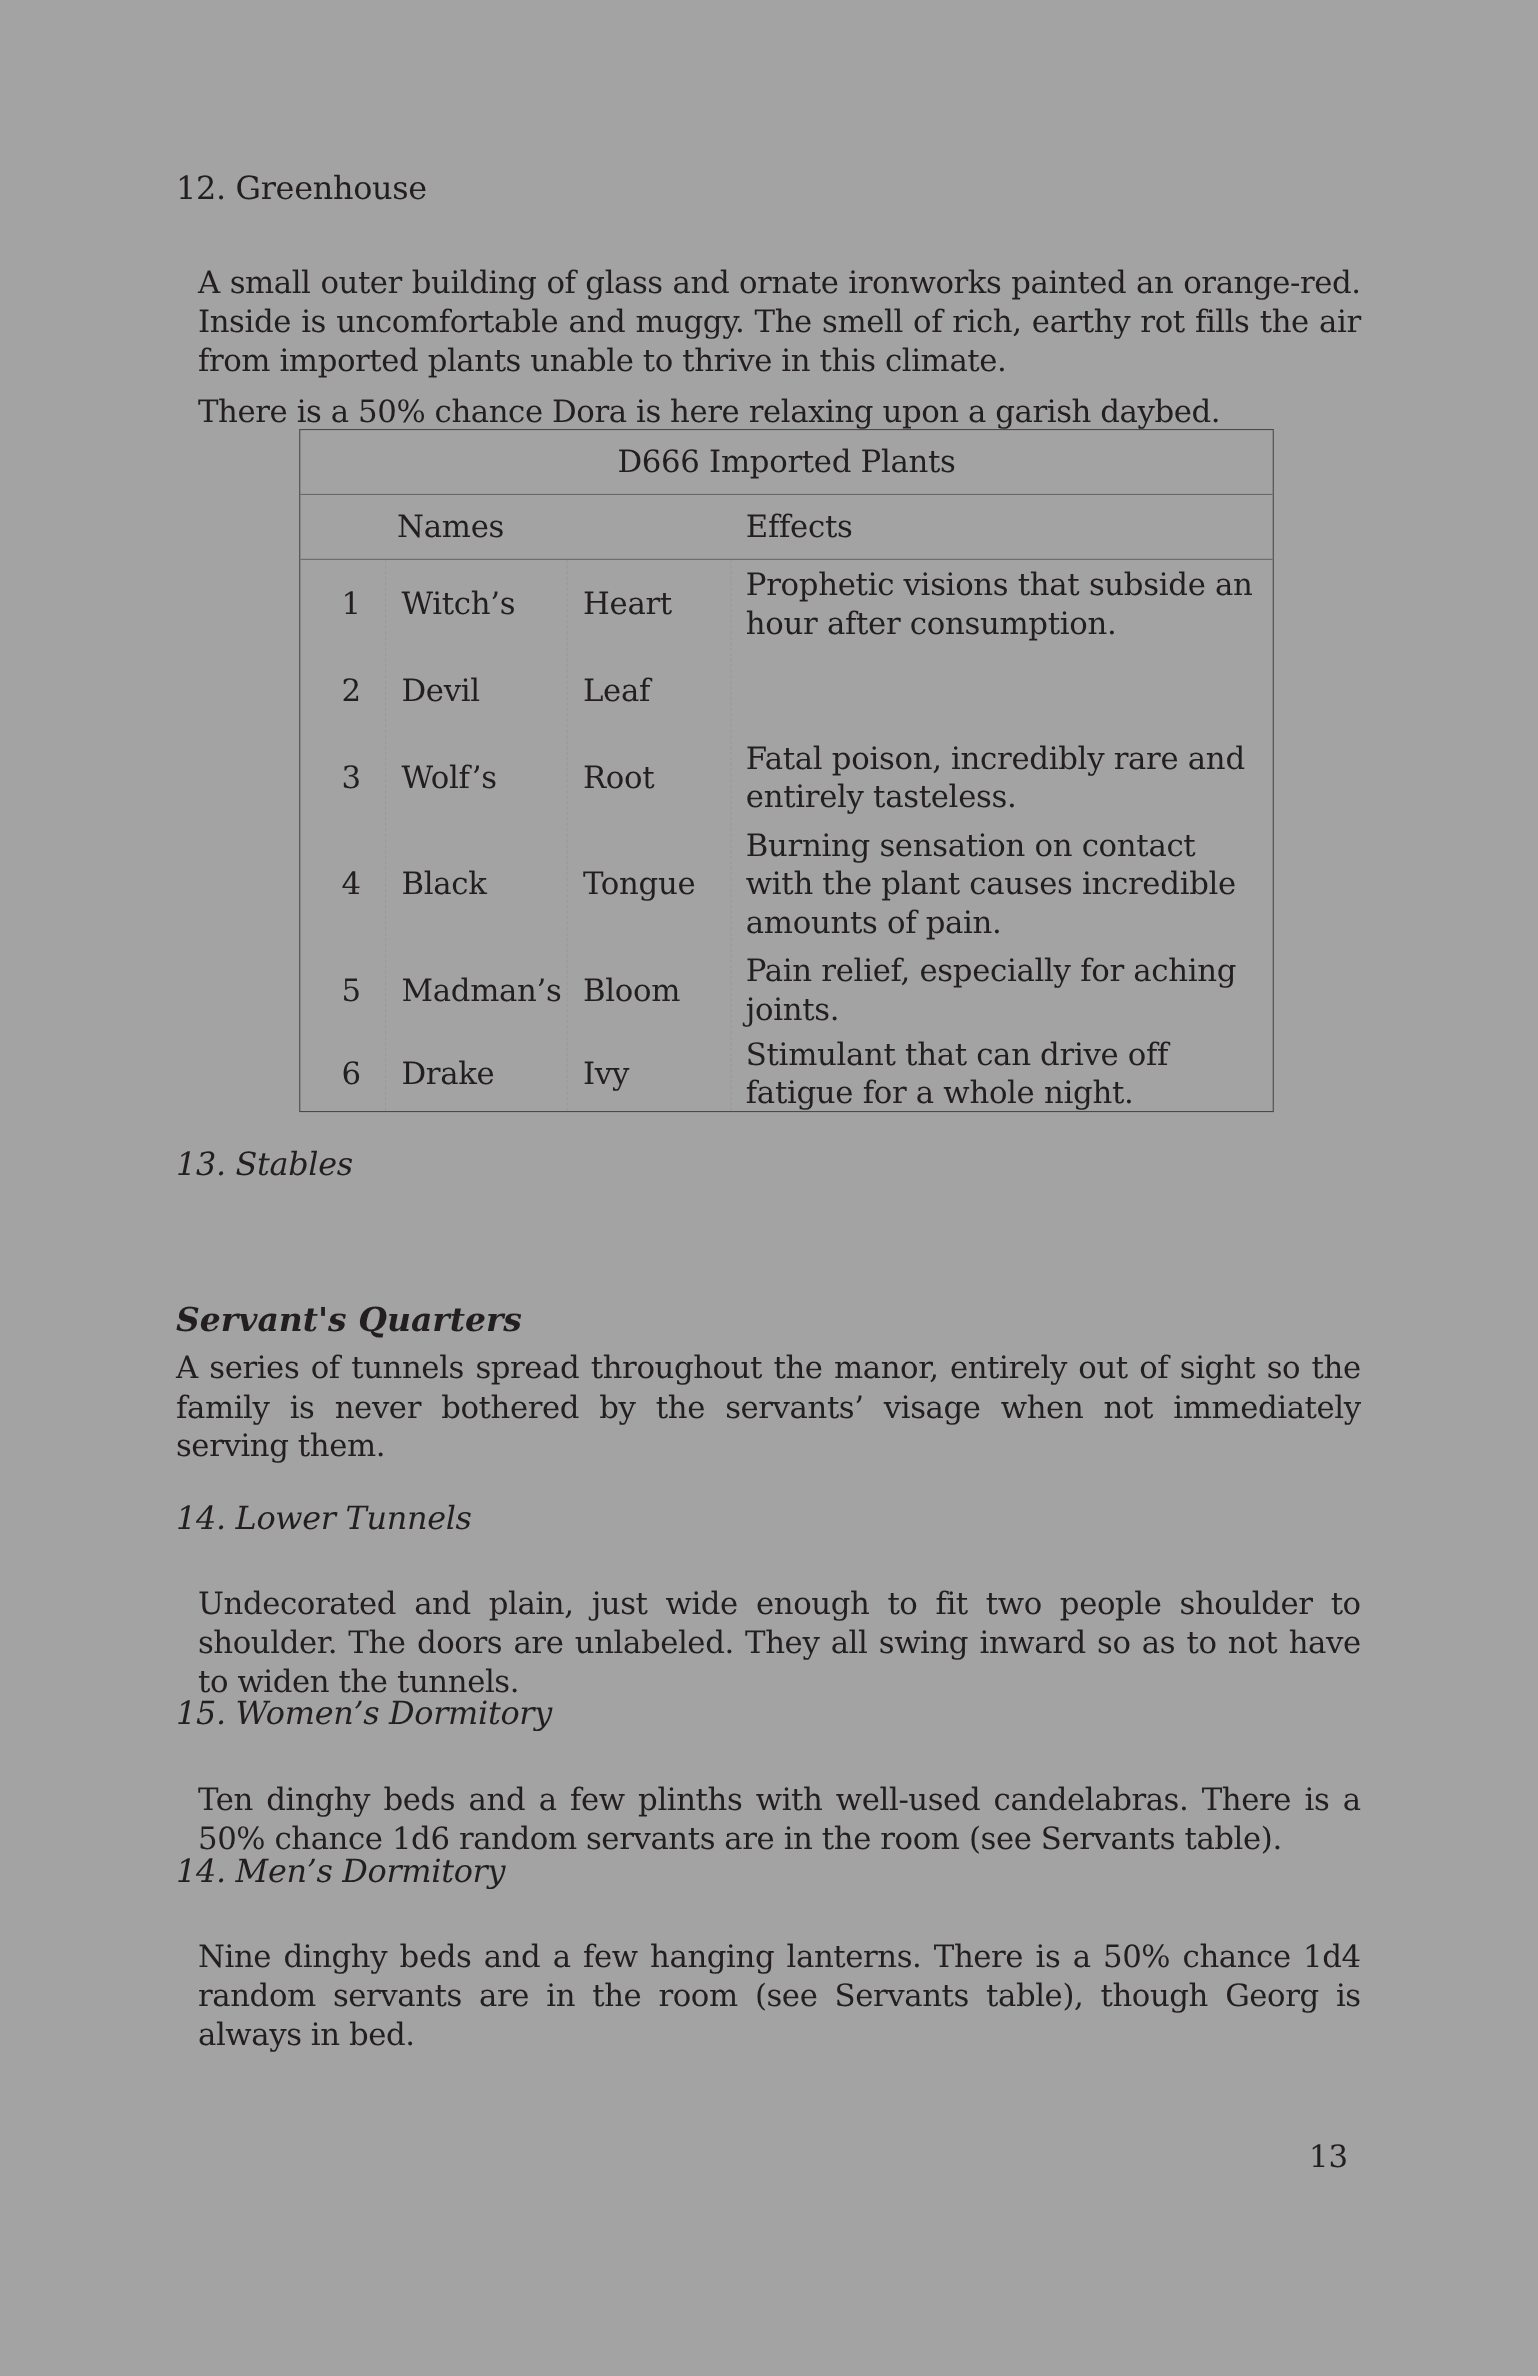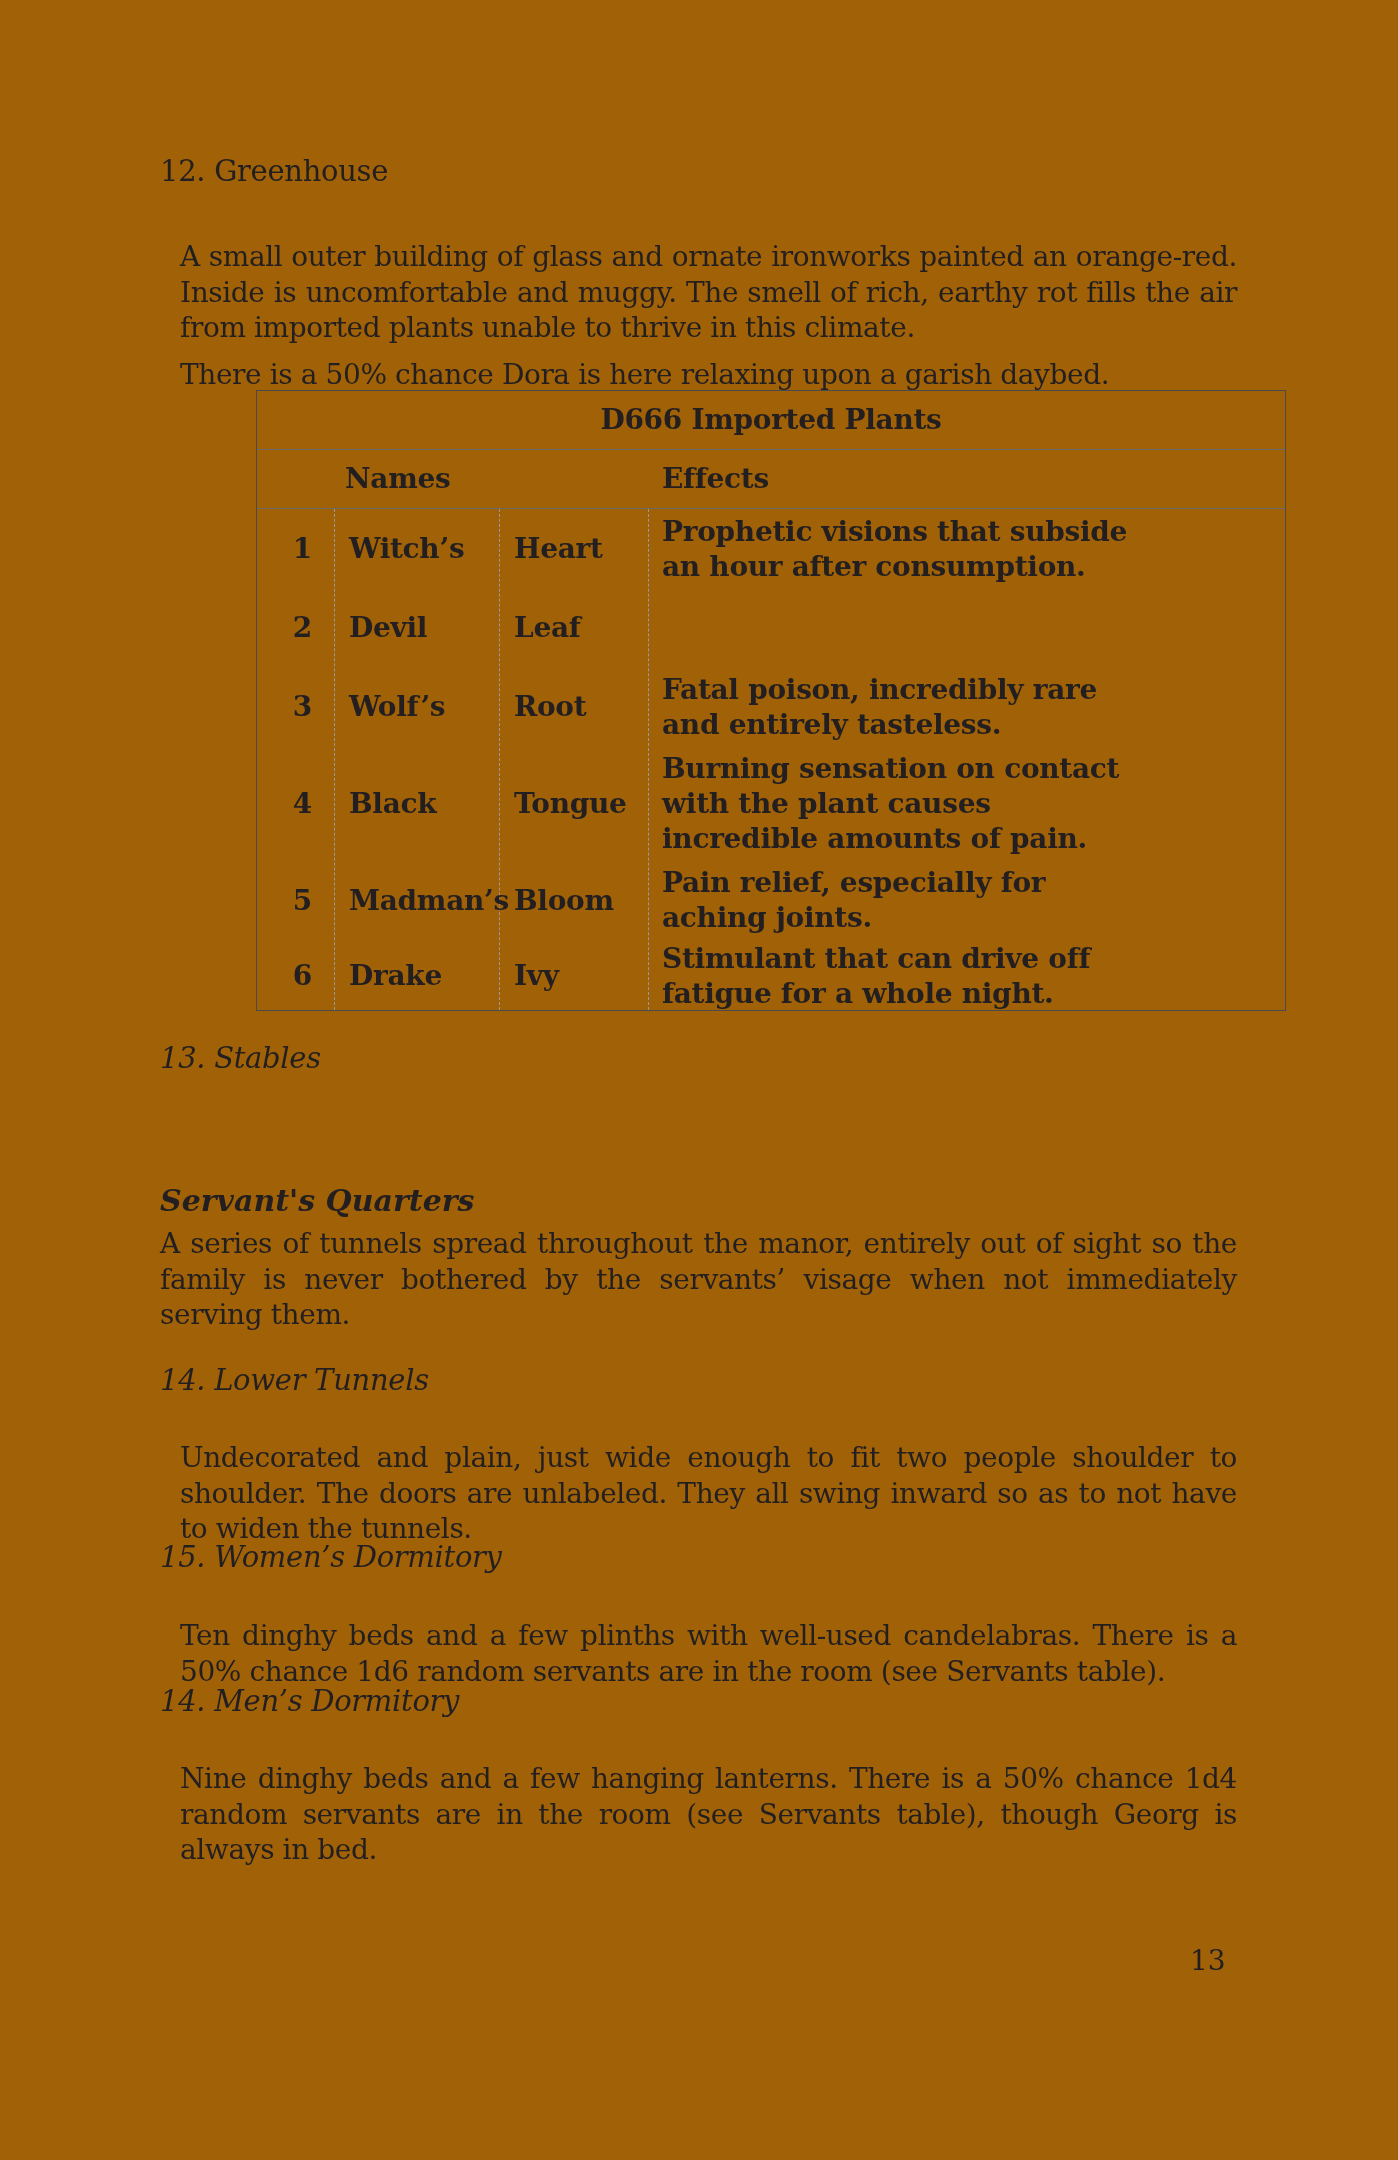--- a/index.html
+++ b/index.html
@@ -1,30 +1,30 @@
 <!DOCTYPE html>
 <html><head>
 <meta charset="utf-8">
 <style>
   html, body { margin: 0; padding: 0; background: #ffffff; }
   body { width: 1398px; height: 2160px; position: relative; overflow: hidden;
          font-family: "DejaVu Serif", "Liberation Serif", serif; color: #231f20; }
-  .page { position: absolute; left: 0; top: 0; width: 1398px; height: 2160px; background: #a16207; }
+  .page { position: absolute; left: 0; top: 0; width: 1398px; height: 2160px; background: #a3a3a3; }
   .abs { position: absolute; }
   .heading { font-size: 29px; line-height: 36px; letter-spacing: -0.3px; }
   .heading.italic { font-style: italic; }
   .section-title { font-size: 30px; line-height: 36px; font-weight: bold; font-style: italic; }
   .para { font-size: 28px; line-height: 35.5px; text-align: justify; letter-spacing: -0.4px; }
   .para.indent { left: 180px; width: 1057px; margin-top: 36px; }
   .para.flush { left: 160px; width: 1077px; }
   .page-num { font-size: 28px; line-height: 32px; }
 
   
-  .tbl { position: absolute; left: 256px; top: 390px; width: 1030px; height: 621px;
-         border: 1.5px solid #4a4a4a; box-sizing: border-box; font-weight: bold; }
+  .tbl { position: absolute; left: 272px; top: 390px; width: 886px; height: 621px;
+         border: 1.5px solid #4a4a4a; box-sizing: border-box; }
   .tbl-title { position: absolute; left: 0; top: 0; width: 100%; height: 59px;
                border-bottom: 1.5px solid #6a6a6a; box-sizing: border-box;
                text-align: center; font-size: 28px; line-height: 58px; letter-spacing: -0.3px; }
   .tbl-head { position: absolute; left: 0; top: 59px; width: 100%; height: 59px;
               border-bottom: 1.5px solid #6a6a6a; box-sizing: border-box;
               font-size: 28px; line-height: 58px; letter-spacing: -0.3px; }
   .tbl-head .h-names { position: absolute; left: 88px; }
   .tbl-head .h-effects { position: absolute; left: 405px; }
   .vline { position: absolute; top: 118px; bottom: 0; width: 0;
            border-left: 1.5px dashed #9a9a9a; }

